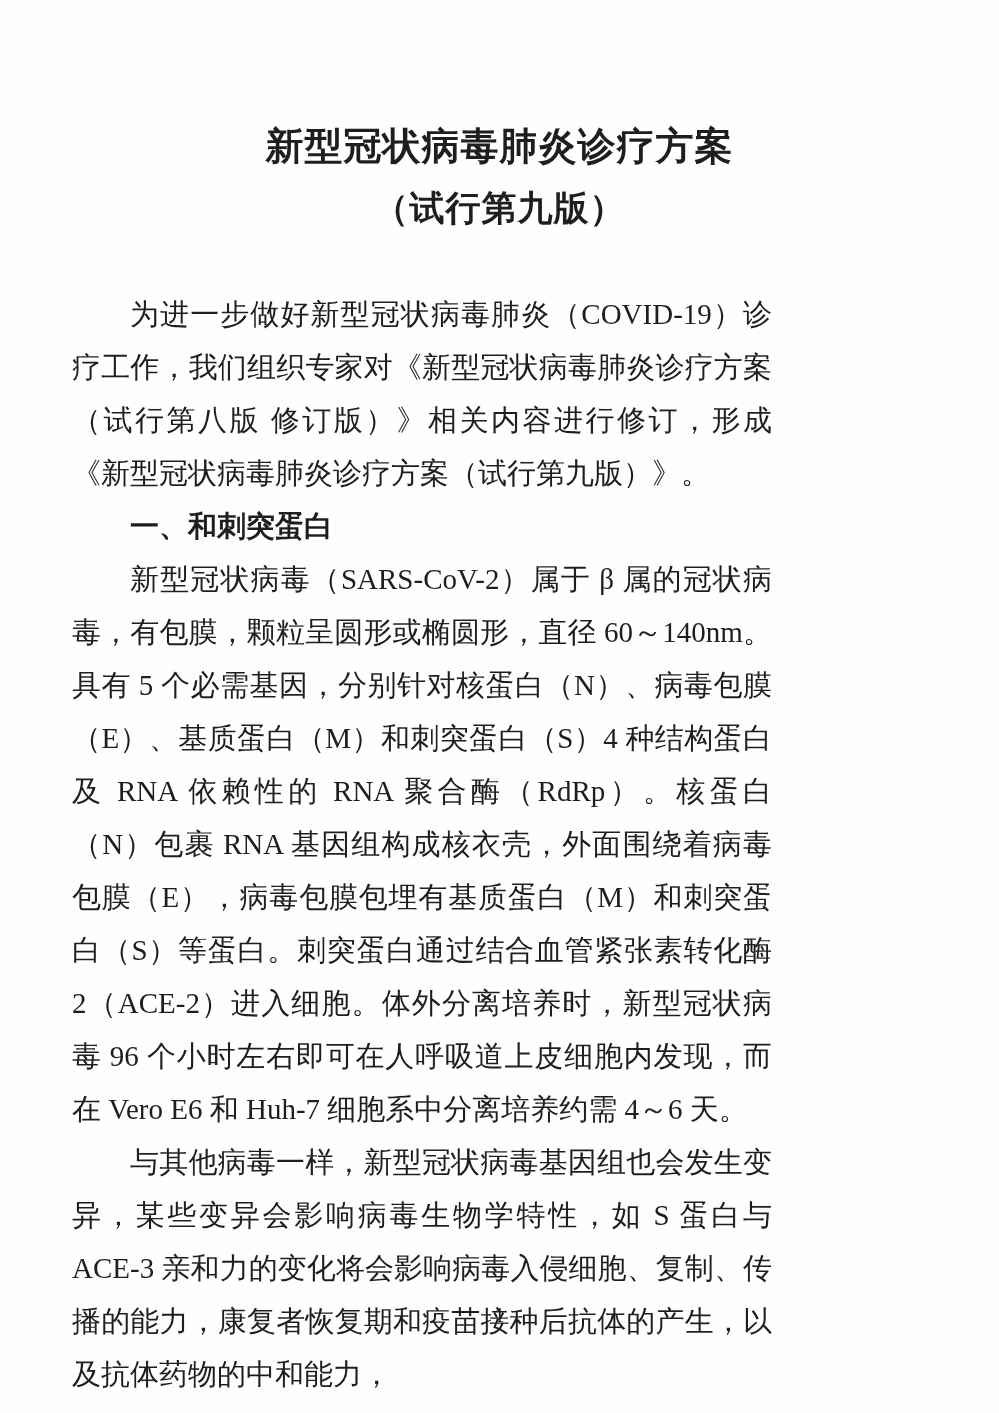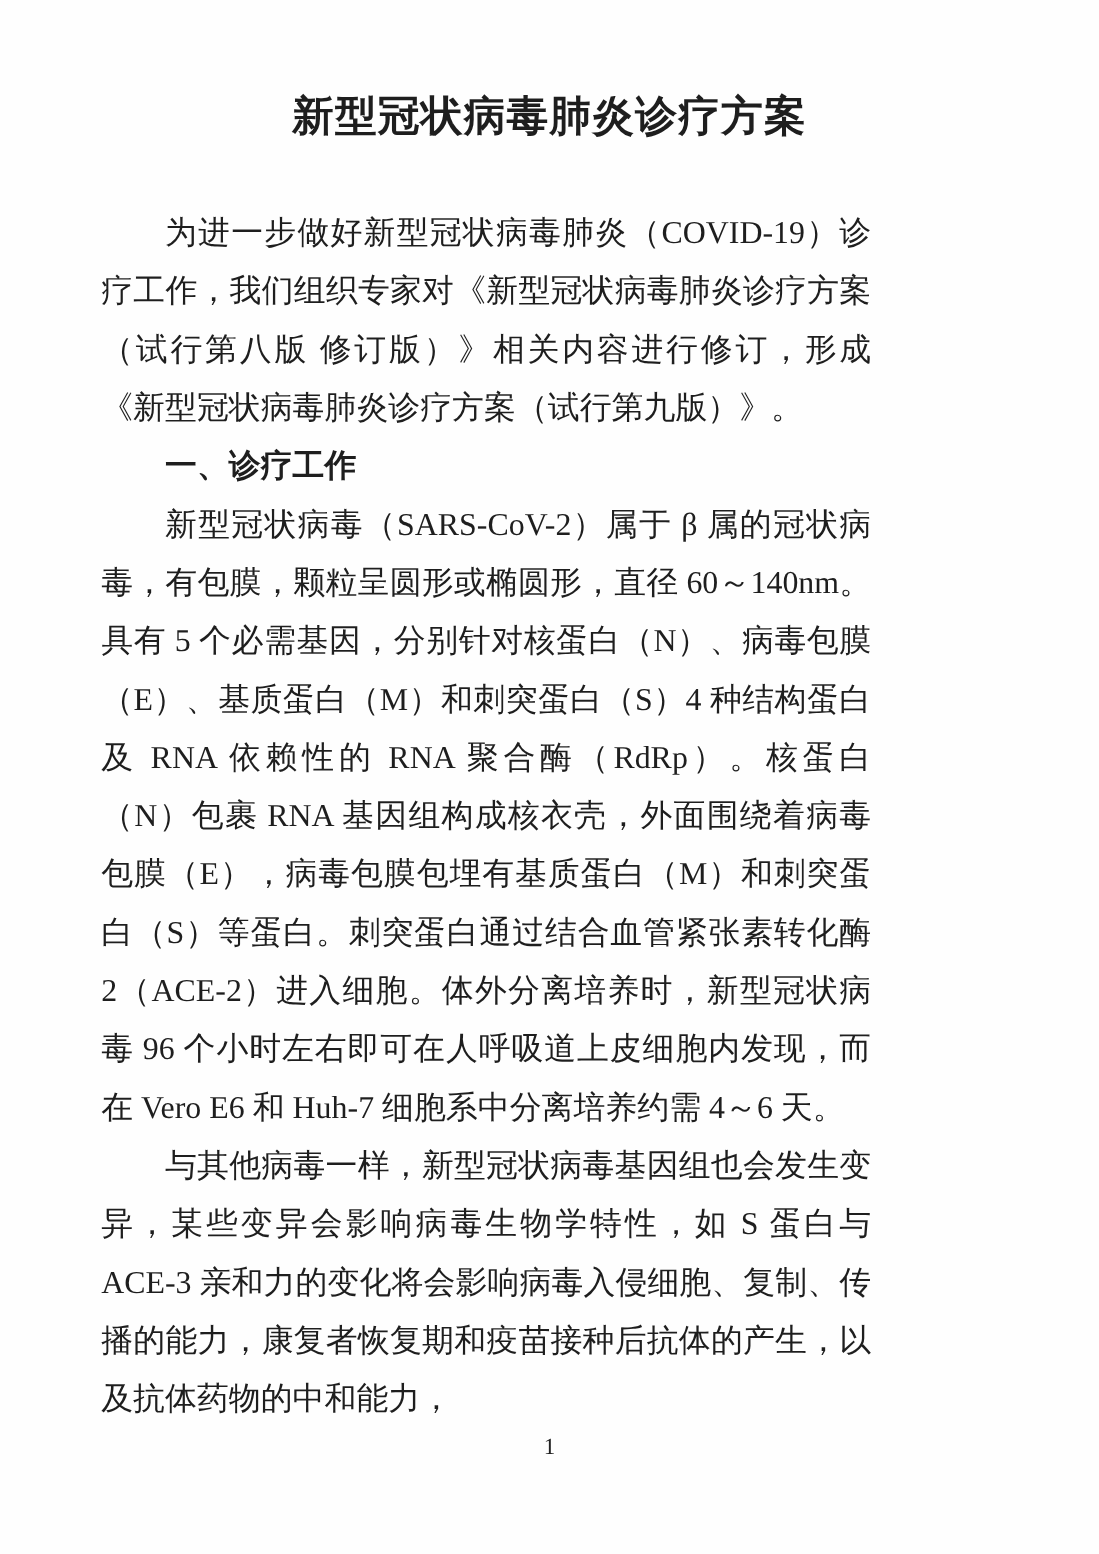--- a/index.html
+++ b/index.html
@@ -10,38 +10,38 @@
   .page {
     position: relative;
     width: 999px;
     height: 1413px;
     background: #fefefe;
     color: #1e1e1e;
     overflow: hidden;
     font-family: "Liberation Serif", "DejaVu Serif", serif;
   }
   .title-block {
-    padding-top: 76px;
+    padding-top: 116px;
     text-align: center;
     font-weight: bold;
   }
   .title-line1 {
     font-size: 38px;
     line-height: 60px;
     letter-spacing: 1px;
   }
   .title-line2 {
     font-size: 35px;
     line-height: 58px;
     margin-top: 4px;
     letter-spacing: 1px;
   }
   .content {
     width: 700px;
-    margin: 0 0 0 92px;
+    margin: 0 0 0 72px;
     font-size: 29px;
     line-height: 53px;
     text-align: justify;
     text-justify: inter-ideograph;
   }
   .content p {
     margin: 0;
     text-indent: 2em;
   }
   .intro-para {
@@ -67,26 +67,27 @@
     color: #222222;
   }
 </style>
 </head>
 <body>
 
 <div class="page">
 
   <div class="title-block">
     <div class="title-line1">新型冠状病毒肺炎诊疗方案</div>
+    <div class="title-line2">（试行第九版）</div>
   </div>
 
   <div class="content">
     <p class="intro-para">为进一步做好新型冠状病毒肺炎（COVID-19）诊疗工作，我们组织专家对《新型冠状病毒肺炎诊疗方案（试行第八版 修订版）》相关内容进行修订，形成《新型冠状病毒肺炎诊疗方案（试行第九版）》。</p>
 
-    <h2 class="section-heading">一、诊疗工作</h2>
+    <h2 class="section-heading">一、和刺突蛋白</h2>
 
     <p>新型冠状病毒（SARS-CoV-2）属于 β 属的冠状病毒，有包膜，颗粒呈圆形或椭圆形，直径 60～140nm。具有 5 个必需基因，分别针对核蛋白（N）、病毒包膜（E）、基质蛋白（M）和刺突蛋白（S）4 种结构蛋白及 RNA 依赖性的 RNA 聚合酶（RdRp）。核蛋白（N）包裹 RNA 基因组构成核衣壳，外面围绕着病毒包膜（E），病毒包膜包埋有基质蛋白（M）和刺突蛋白（S）等蛋白。刺突蛋白通过结合血管紧张素转化酶 2（ACE-2）进入细胞。体外分离培养时，新型冠状病毒 96 个小时左右即可在人呼吸道上皮细胞内发现，而在 Vero E6 和 Huh-7 细胞系中分离培养约需 4～6 天。</p>
 
     <p>与其他病毒一样，新型冠状病毒基因组也会发生变异，某些变异会影响病毒生物学特性，如 S 蛋白与 ACE-3 亲和力的变化将会影响病毒入侵细胞、复制、传播的能力，康复者恢复期和疫苗接种后抗体的产生，以及抗体药物的中和能力，</p>
   </div>
 
   <div class="page-number">1</div>
 
 </div>
 

